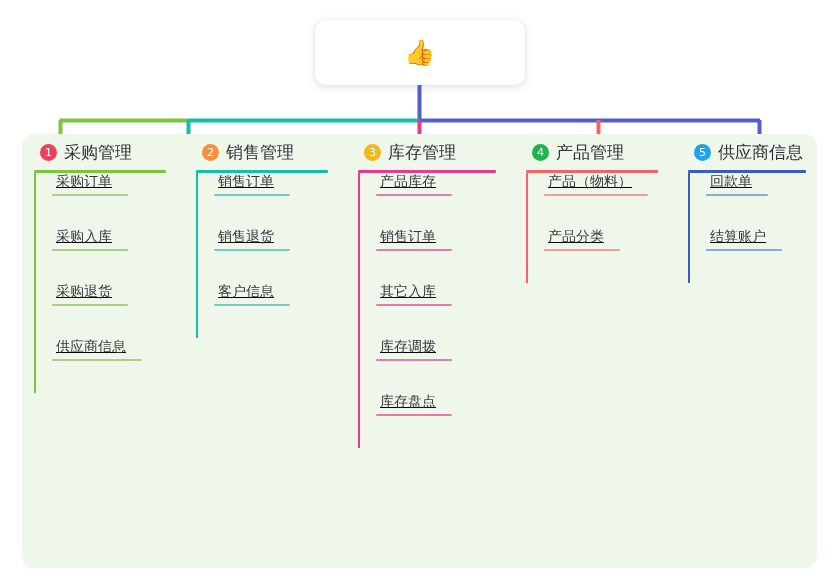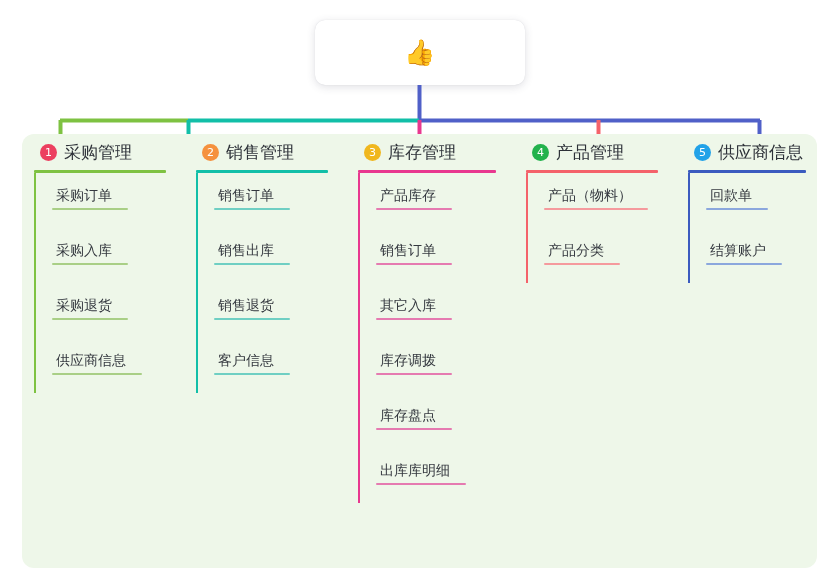--- a/index.html
+++ b/index.html
@@ -127,22 +127,23 @@
     position: absolute;
     left: 0;
     top: 0;
     bottom: 0;
     width: 2px;
   }
   .leaf {
     position: relative;
     height: 55px;
     display: flex;
-    align-items: center;
+    align-items: flex-start;
     box-sizing: border-box;
+    text-decoration: underline;
   }
   .leaf-inner {
     position: relative;
     margin-left: 18px;
     padding-bottom: 5px;
   }
   .leaf-label {
     font-size: 14px;
     color: #34383f;
     white-space: nowrap;
@@ -225,26 +226,20 @@
         <div class="leaves">
           <div class="spine" style="background: rgb(18, 191, 168);"></div>
           <div class="leaf">
             <div class="leaf-inner">
               <span class="leaf-label">销售订单</span>
               <div class="leaf-underline" style="background: rgb(111, 207, 195);"></div>
             </div>
           </div>
           <div class="leaf">
             <div class="leaf-inner">
-              <span class="leaf-label">销售出库</span>
-              <div class="leaf-underline" style="background: rgb(111, 207, 195);"></div>
-            </div>
-          </div>
-          <div class="leaf">
-            <div class="leaf-inner">
               <span class="leaf-label">销售退货</span>
               <div class="leaf-underline" style="background: rgb(111, 207, 195);"></div>
             </div>
           </div>
           <div class="leaf">
             <div class="leaf-inner">
               <span class="leaf-label">客户信息</span>
               <div class="leaf-underline" style="background: rgb(111, 207, 195);"></div>
             </div>
           </div>
@@ -281,26 +276,20 @@
               <span class="leaf-label">库存调拨</span>
               <div class="leaf-underline" style="background: rgb(229, 122, 176);"></div>
             </div>
           </div>
           <div class="leaf">
             <div class="leaf-inner">
               <span class="leaf-label">库存盘点</span>
               <div class="leaf-underline" style="background: rgb(229, 122, 176);"></div>
             </div>
           </div>
-          <div class="leaf">
-            <div class="leaf-inner">
-              <span class="leaf-label">出库库明细</span>
-              <div class="leaf-underline" style="background: rgb(229, 122, 176);"></div>
-            </div>
-          </div>
         </div>
       </div>
       <div class="branch" style="width: 162px;">
         <div class="branch-head">
           <span class="badge" style="background: rgb(34, 178, 76);">4</span>
           <span class="branch-title">产品管理</span>
         </div>
         <div class="branch-rule" style="background: rgb(244, 98, 106); width: 132px;"></div>
         <div class="leaves">
           <div class="spine" style="background: rgb(244, 98, 106);"></div>

